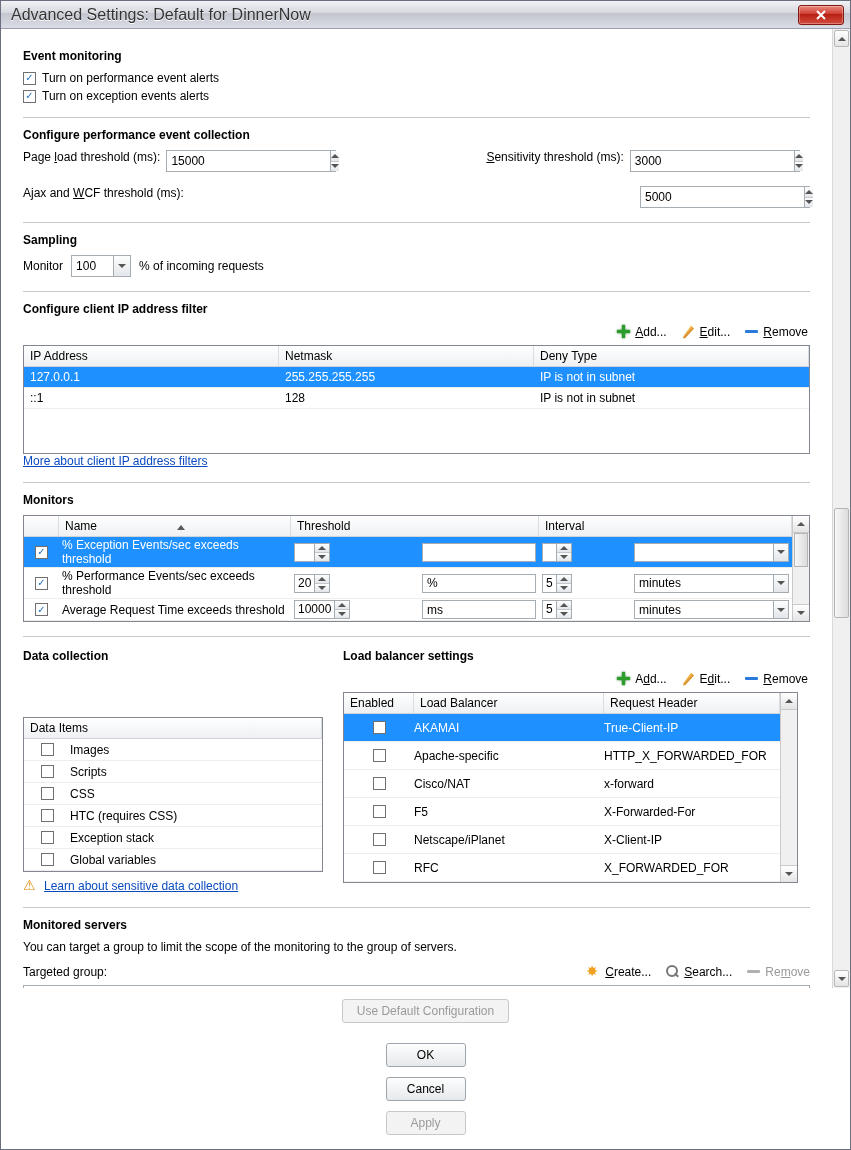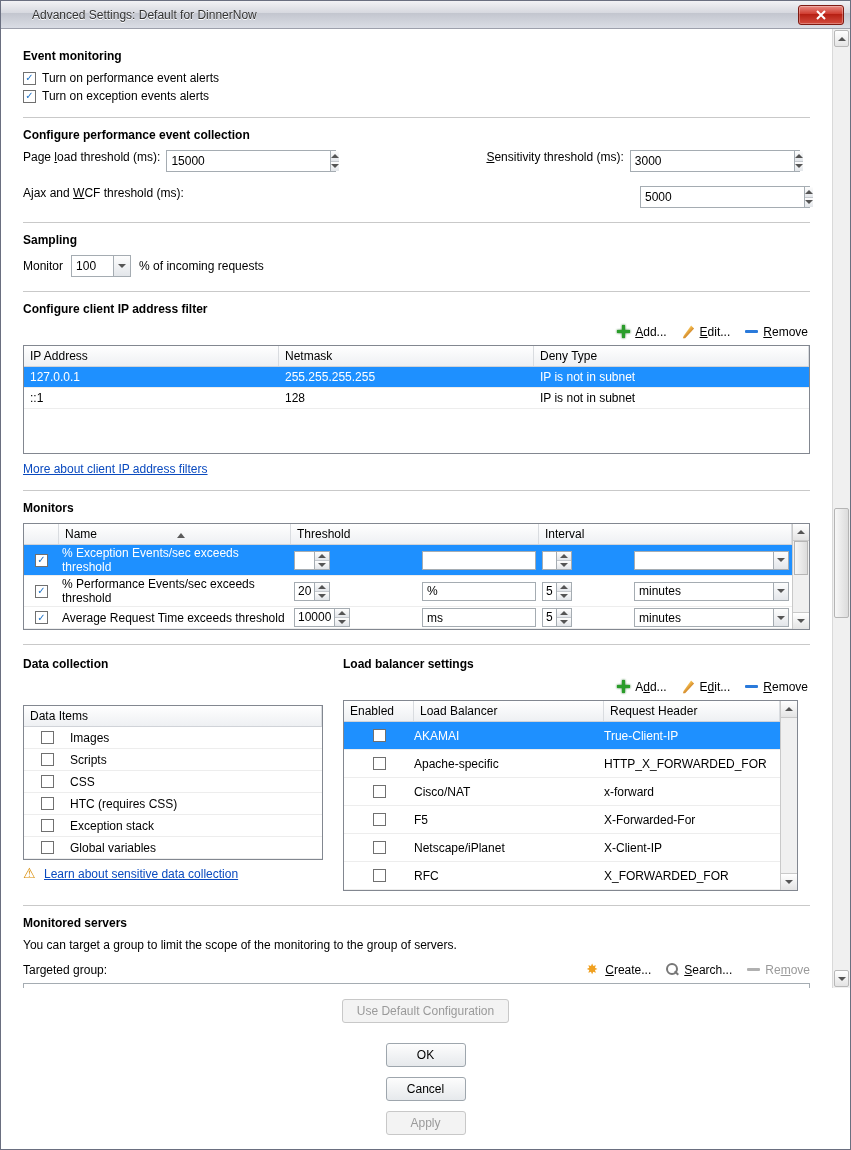--- a/index.html
+++ b/index.html
@@ -1,20 +1,20 @@
 <!DOCTYPE html>
 <html><head>
 <meta charset="utf-8">
 <style>
   * { box-sizing: border-box; }
   html, body { margin:0; padding:0; font-family: "Segoe UI", Tahoma, sans-serif; font-size:12px; color:#000; }
   .window { width:851px; height:1150px; background:#fff; border:1px solid #6a6f80; display:flex; flex-direction:column; box-shadow:0 2px 10px rgba(0,0,0,.3);}
   
   .titlebar { height:28px; background:linear-gradient(to bottom,#f2f2f5 0%,#d6d8df 45%,#c3c6cf 46%,#dadde5 100%); display:flex; align-items:center; padding:0 6px 0 10px; border-bottom:1px solid #9da0ac;}
-  .titlebar .wtitle { flex:1; font-size:12px; color:#333; text-shadow:0 1px 0 #fff;margin-left:21px; }
+  .titlebar .wtitle { flex:1; font-size:16px; color:#333; text-shadow:0 1px 0 #fff; }
   .closebtn { width:46px; height:20px; border-radius:3px; background:linear-gradient(to bottom,#e98a82 0%,#cf3a2e 45%,#b61f13 46%,#d44c3f 100%); border:1px solid #7e1a12; display:flex; align-items:center; justify-content:center; color:#fff; font-weight:bold; box-shadow:inset 0 0 0 1px rgba(255,255,255,.3); cursor:pointer;}
   .closebtn svg { width:10px; height:10px; }
   
   .client { flex:1; display:flex; min-height:0;}
   .content { flex:1; padding:18px 22px 14px 22px; overflow:hidden; }
   .vscroll { width:18px; background:#f0f0f0; border-left:1px solid #d9d9d9; position:relative;}
   .varrow { height:17px; display:flex; align-items:center; justify-content:center; background:linear-gradient(to bottom,#fff,#e4e4e4); border:1px solid #b8b8b8; margin:1px; border-radius:2px;}
   .vtrack { position:absolute; top:19px; bottom:19px; left:1px; right:1px; }
   .vthumb { position:absolute; left:0; right:0; top:460px; height:110px; background:linear-gradient(to right,#f7f7f7,#dcdcdc); border:1px solid #b5b5b5; border-radius:2px;}
   .section-head { font-weight:bold; margin:2px 0 8px 0; }
@@ -87,21 +87,21 @@
   .mongrid .grow > div { padding:1px 3px; display:flex; align-items:center;}
   .unitbox { height:19px; border:1px solid #a5acb2; background:#fff; padding:0 4px; display:flex; align-items:center; width:100%;}
   .unitbox.dd { justify-content:space-between;}
   .unitbox.dd .sbtn{ width:15px; height:100%; margin-right:-4px; border-left:1px solid #a5acb2; background:linear-gradient(to bottom,#fdfdfd,#e3e6ea); display:flex; align-items:center; justify-content:center;}
   .side-scroll { width:17px; background:#f0f0f0; border-left:1px solid #c9c9c9; position:relative;}
   .side-scroll .varrow{ margin:0; border-radius:0; border:0; border-bottom:1px solid #c9c9c9;}
   .side-scroll .varrow.bot{ position:absolute; bottom:0; left:0; right:0; border-top:1px solid #c9c9c9; border-bottom:0;}
   .side-scroll .sthumb{ position:absolute; left:1px; right:1px; top:17px; height:34px; background:linear-gradient(to right,#f7f7f7,#dcdcdc); border:1px solid #b5b5b5;}
   
   .cols { display:flex; gap:20px; align-items:flex-start; }
-  .datagrid { border:1px solid #828790; width:300px;}
+  .datagrid { border:1px solid #828790; width:300px;margin-top:20px;}
   .datagrid .drow { display:flex; border-bottom:1px solid #ededed; height:22px; align-items:center;}
   .datagrid .d0 { width:46px; display:flex; justify-content:center;}
   .datagrid .d1 { flex:1; }
   .lbwrap { display:flex; border:1px solid #828790; width:455px;}
   .lbgrid { flex:1;}
   .lbgrid .lh0{ width:70px;} .lbgrid .lh1{ width:190px;} .lbgrid .lh2{ flex:1;}
   .lbgrid .grow{ height:28px; align-items:center;}
   .lbgrid .l0{ width:70px; display:flex; justify-content:center;}
   .lbgrid .l1{ width:190px;}
   .lbgrid .l2{ flex:1;}
@@ -231,21 +231,21 @@
               <div class="gcell c2">255.255.255.255</div>
               <div class="gcell c3">IP is not in subnet</div>
             </div>
             <div class="grow">
               <div class="gcell c1">::1</div>
               <div class="gcell c2">128</div>
               <div class="gcell c3">IP is not in subnet</div>
             </div>
           </div>
       </div>
-      <div style="margin-top:8px;"><span class="link">More about client IP address filters</span></div>
+      <div style="margin-top:0;"><span class="link">More about client IP address filters</span></div>
 
       <hr class="hr">
 
       <div class="section-head">Monitors</div>
       <div class="mongrid-wrap">
         <div class="mongrid">
           <div class="ghead">
             <div class="ghcell mc0"></div>
             <div class="ghcell mc1 sorted">Name</div>
             <div class="ghcell" style="width:248px;">Threshold</div>

